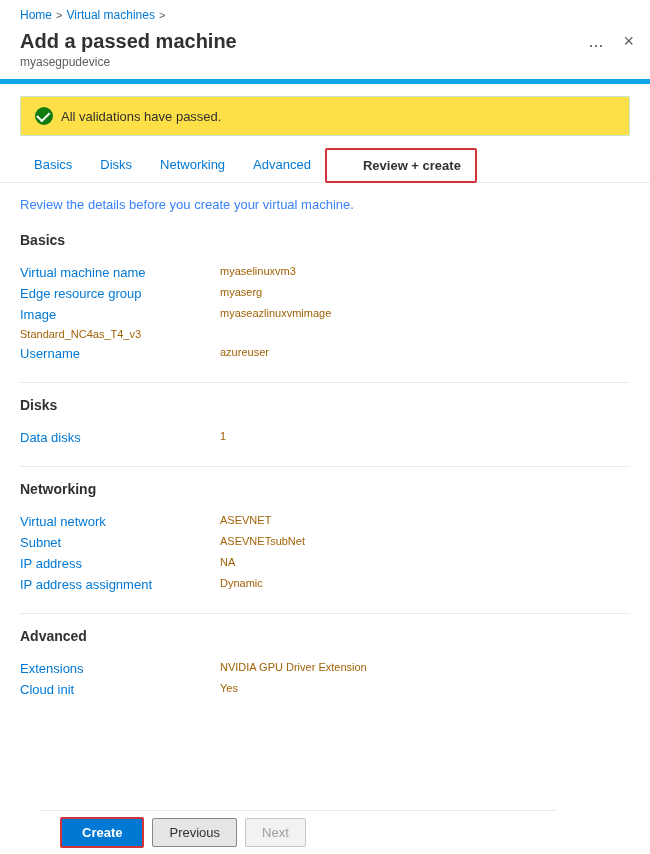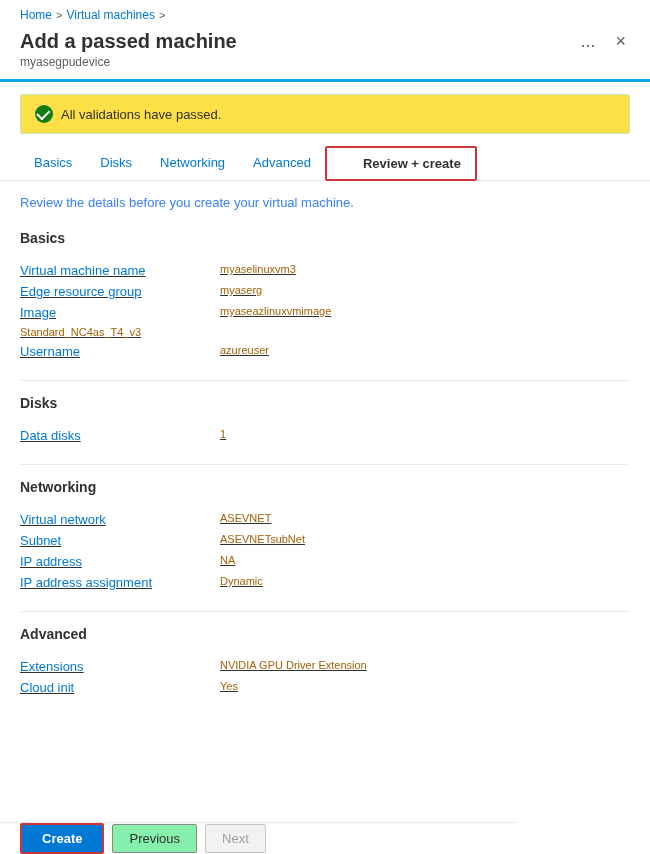--- a/index.html
+++ b/index.html
@@ -6,22 +6,22 @@
     body {
       font-family: 'Segoe UI', Arial, sans-serif;
       font-size: 13px;
       color: #323130;
       background: #fff;
       width: 650px;
       min-height: 854px;
       position: relative;
     }
     .top-bar {
-      border-bottom: 3px solid #0ea5e9;
-      padding: 8px 20px 0 20px;
+      border-bottom: 5px solid #0ea5e9;
+      padding: 8px 12px 0 20px;
     }
     .breadcrumb {
       display: flex;
       align-items: center;
       gap: 4px;
       color: #0078d4;
       font-size: 12px;
       margin-bottom: 8px;
     }
     .breadcrumb span { color: #605e5c; font-size: 11px; }
@@ -135,21 +135,20 @@
     .section-title {
       font-size: 14px;
       font-weight: 600;
       color: #323130;
       margin-bottom: 10px;
       padding-bottom: 4px;
     }
     .detail-row {
       display: flex;
       padding: 3px 0;
-      text-decoration: underline;
     }
     .detail-label {
       color: #0078d4;
       font-size: 13px;
       min-width: 200px;
       flex-shrink: 0;
     }
     .detail-value {
       color: #a16207;
       font-size: 11px;
@@ -158,37 +157,38 @@
       border: none;
       border-top: 1px solid #edebe9;
       margin: 14px 0;
     }
     .footer {
       position: fixed;
       bottom: 0;
       width: 516px;
       background: #fff;
       border-top: 1px solid #edebe9;
-      padding: 0 20px;
+      padding: 6px 20px;
       display: flex;
       align-items: center;
       gap: 8px;
+      margin-left: 40px;
     }
     .btn-create {
       background: #0078d4;
       color: #fff;
       border: 2px solid #d13438;
       border-radius: 2px;
       padding: 6px 20px;
       font-size: 13px;
       font-weight: 600;
       cursor: pointer;
     }
     .btn-secondary {
-      background: #86efac;
+      background: #e5e5e5;
       color: #323130;
       border: 1px solid #8a8886;
       border-radius: 2px;
       padding: 6px 16px;
       font-size: 13px;
       cursor: pointer;
     }
     .btn-disabled {
       background: #f3f2f1;
       color: #a19f9d;

